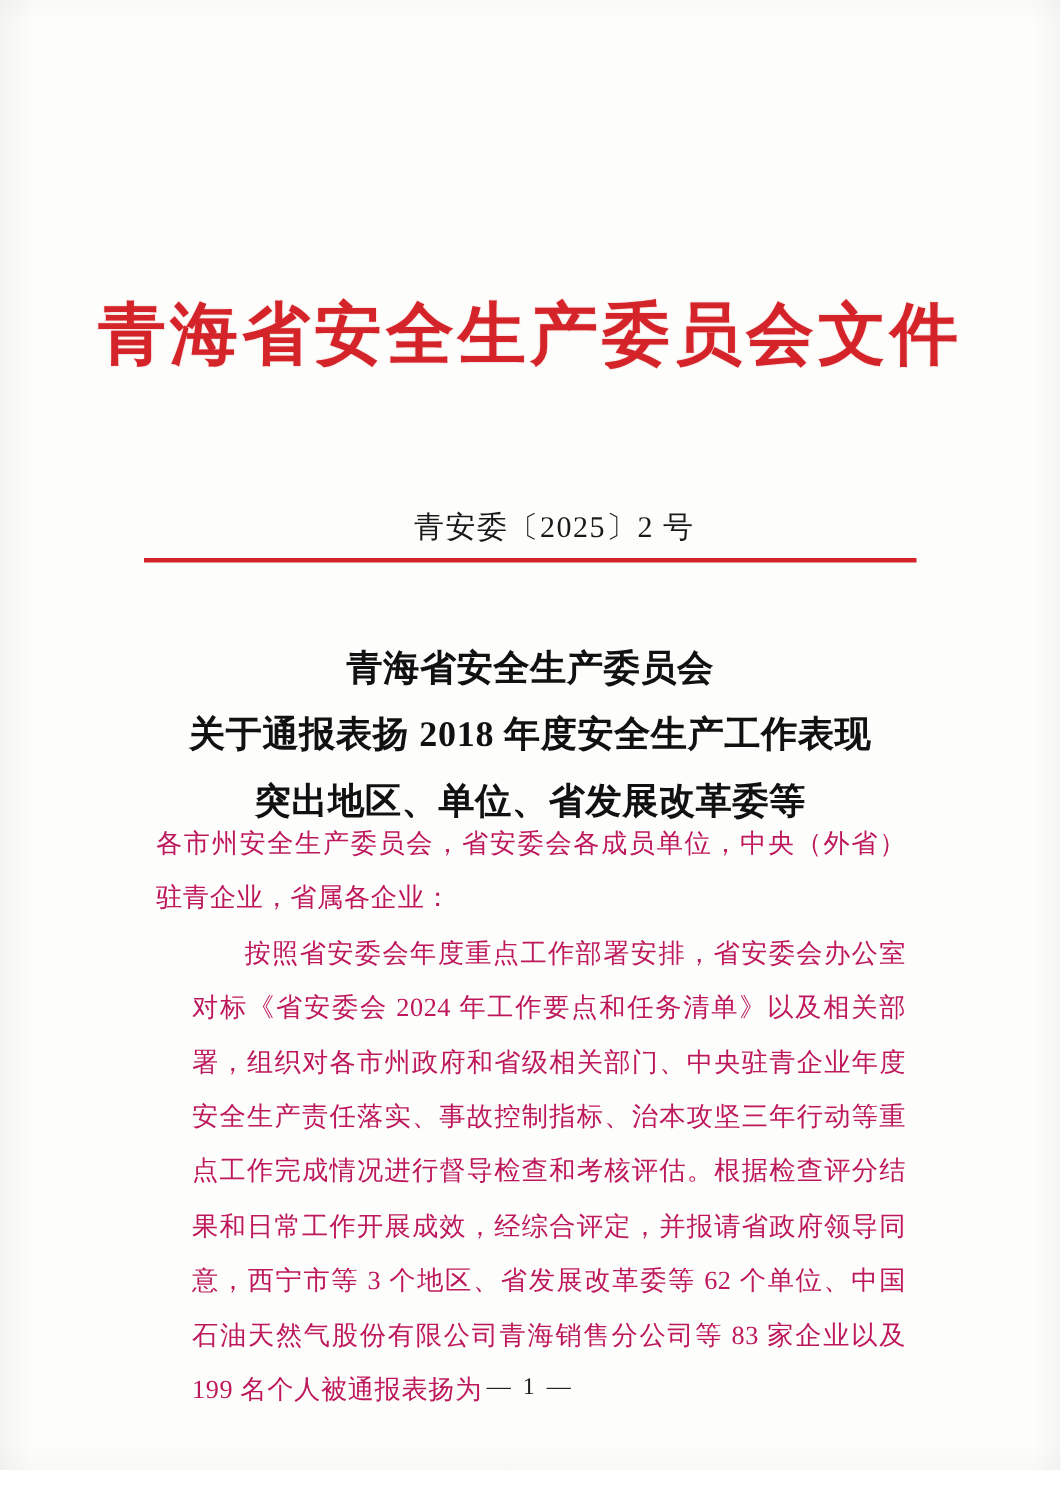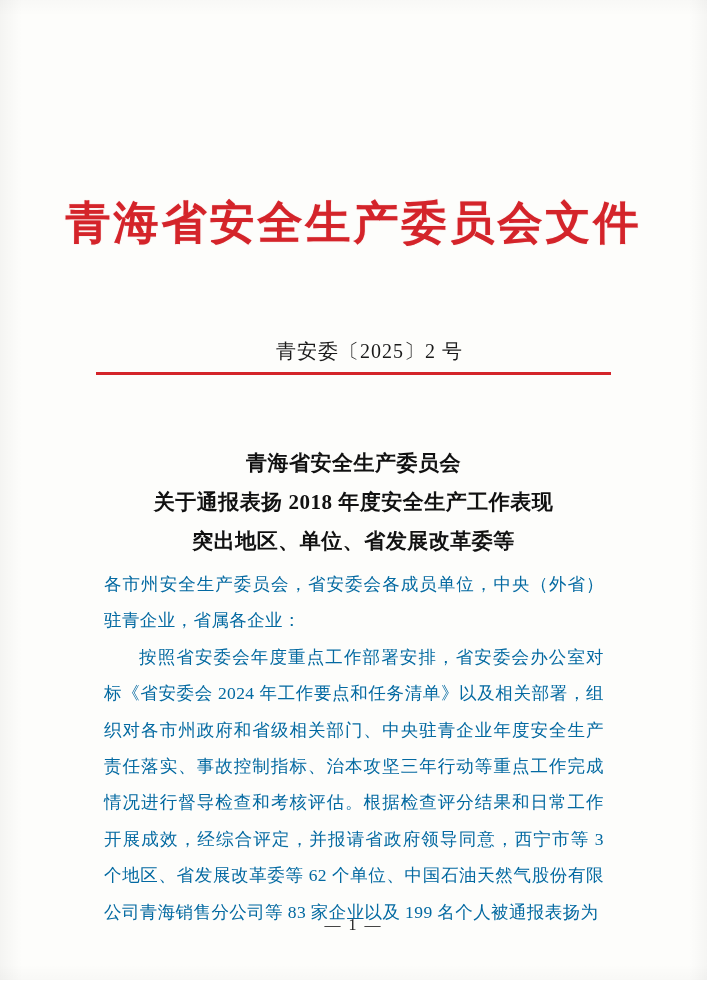--- a/index.html
+++ b/index.html
@@ -60,50 +60,51 @@
   .red-rule {
     position: absolute;
     top: 372px;
     left: 96px;
     width: 515px;
     height: 2.5px;
     background: #d4242a;
   }
   .subject {
     position: absolute;
-    top: 444px;
+    top: 424px;
     left: 0;
     width: 707px;
     text-align: center;
     font-weight: bold;
-    font-size: 21px;
+    font-size: 24px;
     line-height: 1.85;
     letter-spacing: 0.5px;
     color: #111;
   }
   .subject .line {
     display: block;
     white-space: nowrap;
   }
   .body-text {
     position: absolute;
-    top: 566px;
+    top: 544px;
     left: 104px;
     width: 500px;
     font-size: 17.5px;
     line-height: 2.08;
     letter-spacing: 0.4px;
-    color: #0369a1;
+    color: #be185d;
     text-align: justify;
   }
   .body-text p {
     margin: 0;
   }
   .body-text p.indent {
     text-indent: 2em;
+    margin-left: 24px;
   }
   .page-number {
     position: absolute;
     bottom: 46px;
     left: 0;
     width: 707px;
     text-align: center;
     font-size: 16px;
     letter-spacing: 2px;
     color: #222;

